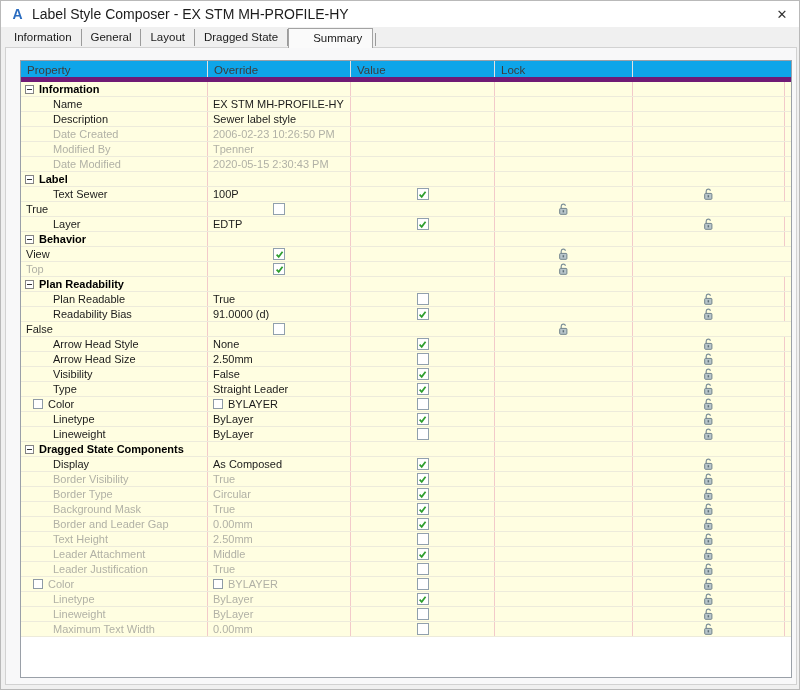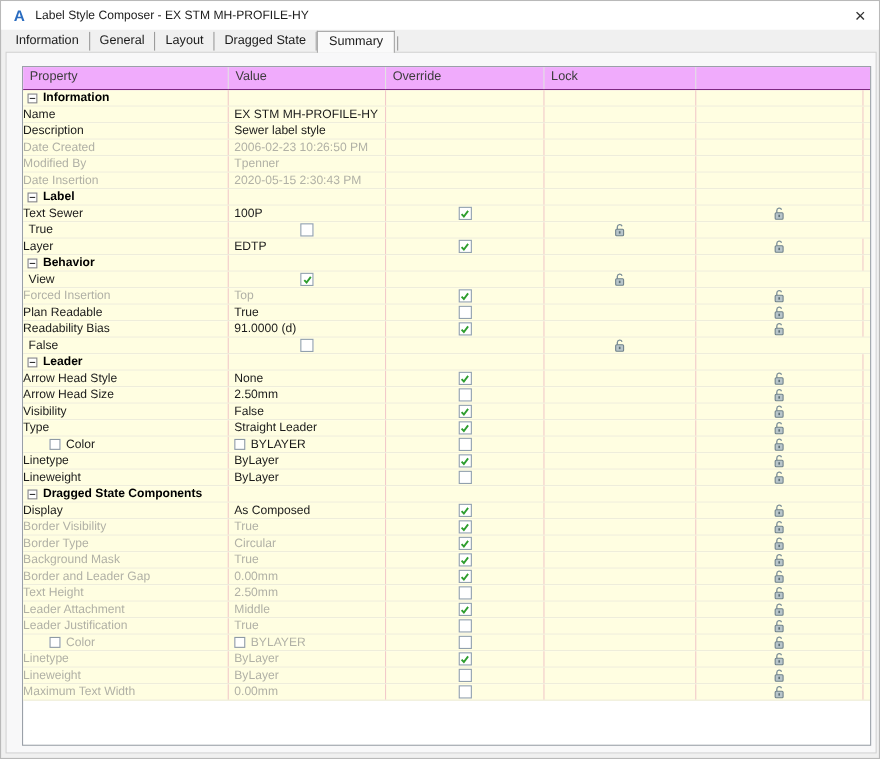--- a/index.html
+++ b/index.html
@@ -7,55 +7,55 @@
   body { font-family: "Liberation Sans", sans-serif; background:#e8e8e8; }
 
   .dialog { position:relative; width:800px; height:690px; background:#f0f0f0;
             border:1px solid #b9b9b9; overflow:hidden; }
 
   
   .titlebar { position:absolute; top:0; left:0; right:0; height:26px; background:#ffffff;
               display:flex; align-items:center; padding-left:9px; }
   .app-icon { width:15px; height:15px; color:#2a6cc0; font-weight:bold; font-size:14px;
               line-height:15px; text-align:center; margin-right:7px; }
-  .title-text { font-size:11px; color:#1c1c1c; }
+  .title-text { font-size:14px; color:#1c1c1c; }
   .close-btn { position:absolute; right:0; top:0; width:34px; height:26px; display:flex;
                align-items:center; justify-content:center; font-size:13px; color:#333; cursor:default; }
 
   
   .tabbar { position:absolute; top:27px; left:4px; height:19px; display:flex; align-items:flex-end; z-index:3; }
   .tab { font-size:11.5px; color:#1a1a1a; padding:2px 9px 3px 9px; position:relative; }
   .tab.inactive { border-right:1px solid #9b9b9b; margin-bottom:1px; }
   .tab.inactive:first-child { border-left:none; }
   .tab.active { background:#fafafa; border:1px solid #a3a3a3; border-bottom:none;
-                padding:3px 10px 4px 10px; margin-bottom:-1px; z-index:4; }
+                padding:3px 10px 4px 24px; margin-bottom:-1px; z-index:4; }
   .tab-sep-after { border-right:1px solid #9b9b9b; margin-bottom:1px; width:1px; height:13px; margin-left:2px;}
 
   
   .tabpage { position:absolute; top:46px; left:4px; width:792px; height:638px;
              background:#f8f8f9; border:1px solid #d2d2d2; }
 
   
   .grid { position:absolute; top:12px; left:14px; width:772px; height:618px;
           background:#ffffff; border:1px solid #9aa0a8; overflow:hidden; }
   .grid-header { display:grid; grid-template-columns:187px 143px 144px 138px 152px 1fr;
-                 height:21px; background:#f0abfc; border-bottom:1px solid #701a75; }
+                 height:21px; background:#0ea5e9; border-bottom:5px solid #701a75; }
   .hcell { font-size:11.5px; color:#3c3c3c; padding:3px 0 0 6px; border-right:1px solid #e2e2e2;
            white-space:nowrap; overflow:hidden; }
   .hcell:last-child { border-right:none; }
 
   .grid-body { }
   .grow { display:grid; grid-template-columns:187px 143px 144px 138px 152px 1fr;
           height:15px; background:#fffee1; border-bottom:1px solid #edebdb; }
   .cell { border-right:1px solid #f2caca; font-size:11px; color:#1b1b1b; white-space:nowrap;
           overflow:hidden; display:flex; align-items:center; }
   .cell.filler { border-right:none; }
-  .cell.prop { }
+  .cell.prop { padding-left:32px; }
   .cell.prop.section { padding-left:4px; font-weight:bold; color:#000; }
-  .cell.prop.has-swatch { padding-left:24px; }
+  .cell.prop.has-swatch { padding-left:12px; }
   .cell.val { padding-left:5px; }
   .cell.center { justify-content:center; }
   .gray .cell { color:#b1b1a6; }
 
   .expand-box { width:9px; height:9px; border:1px solid #848484; background:#fff; display:inline-flex;
                 align-items:center; justify-content:center; margin-right:5px; flex:0 0 auto; }
   .expand-box i { display:block; width:5px; height:1px; background:#333; }
 
   .swatch { width:10px; height:10px; border:1px solid #8e9aa5; background:#ffffff;
             display:inline-block; margin-right:5px; flex:0 0 auto; }
@@ -83,22 +83,22 @@
       <span class="tab inactive">Layout</span>
       <span class="tab inactive">Dragged State</span>
       <span class="tab active">Summary</span>
       <span class="tab-sep-after"></span>
     </div>
 
   <div class="tabpage">
     <div class="grid">
       <div class="grid-header" id="grid-header">
           <div class="hcell">Property</div>
+          <div class="hcell">Override</div>
           <div class="hcell">Value</div>
-          <div class="hcell">Override</div>
           <div class="hcell">Lock</div>
           <div class="hcell"></div>
         </div>
       <div class="grid-body" id="grid-body">
           <div class="grow">
             <div class="cell prop section">
               <span class="expand-box">
                 <i></i>
               </span>
               <span>Information</span>
@@ -152,21 +152,21 @@
             <div class="cell val">
               <span>Tpenner</span>
             </div>
             <div class="cell center"></div>
             <div class="cell center"></div>
             <div class="cell center"></div>
             <div class="cell filler"></div>
           </div>
           <div class="grow gray">
             <div class="cell prop">
-              <span>Date Insertion</span>
+              <span>Date Modified</span>
             </div>
             <div class="cell val">
               <span>2020-05-15 2:30:43 PM</span>
             </div>
             <div class="cell center"></div>
             <div class="cell center"></div>
             <div class="cell center"></div>
             <div class="cell filler"></div>
           </div>
           <div class="grow">
@@ -275,115 +275,112 @@
             <div class="cell center">
               <span class="lock"><svg width="11" height="13" viewBox="0 0 11 13">
                   <path d="M3.2 5.4 V3.3 A2.2 2.2 0 0 1 7.5 2.7" fill="none" stroke="#7c8f98" stroke-width="1.2"></path>
                   <rect x="1.7" y="5.4" width="7.2" height="5.9" rx="0.9" fill="#b9c6cb" stroke="#70828b" stroke-width="1"></rect>
                   <rect x="4.6" y="7.2" width="1.5" height="2.2" fill="#5f7078"></rect>
                 </svg></span>
             </div>
             <div class="cell filler"></div>
           </div>
           <div class="grow gray">
-            <div class="cell prop">
-              <span>Forced Insertion</span>
-            </div>
             <div class="cell val">
               <span>Top</span>
             </div>
             <div class="cell center">
               <span class="cb">
                 <svg width="9" height="9" viewBox="0 0 10 10">
                   <path d="M1.8 5.2 L4.1 7.6 L8.4 1.9" stroke="#2E9E2E" stroke-width="1.9" fill="none"></path>
                 </svg>
               </span>
-            </div>
-            <div class="cell center"></div>
-            <div class="cell center">
-              <span class="lock"><svg width="11" height="13" viewBox="0 0 11 13">
-                  <path d="M3.2 5.4 V3.3 A2.2 2.2 0 0 1 7.5 2.7" fill="none" stroke="#7c8f98" stroke-width="1.2"></path>
-                  <rect x="1.7" y="5.4" width="7.2" height="5.9" rx="0.9" fill="#b9c6cb" stroke="#70828b" stroke-width="1"></rect>
-                  <rect x="4.6" y="7.2" width="1.5" height="2.2" fill="#5f7078"></rect>
-                </svg></span>
-            </div>
-            <div class="cell filler"></div>
-          </div>
-          <div class="grow">
-            <div class="cell prop">
-              <span>Plan Readable</span>
-            </div>
-            <div class="cell val">
-              <span>True</span>
-            </div>
-            <div class="cell center">
-              <span class="cb"></span>
-            </div>
-            <div class="cell center"></div>
-            <div class="cell center">
-              <span class="lock"><svg width="11" height="13" viewBox="0 0 11 13">
-                  <path d="M3.2 5.4 V3.3 A2.2 2.2 0 0 1 7.5 2.7" fill="none" stroke="#7c8f98" stroke-width="1.2"></path>
-                  <rect x="1.7" y="5.4" width="7.2" height="5.9" rx="0.9" fill="#b9c6cb" stroke="#70828b" stroke-width="1"></rect>
-                  <rect x="4.6" y="7.2" width="1.5" height="2.2" fill="#5f7078"></rect>
-                </svg></span>
-            </div>
-            <div class="cell filler"></div>
-          </div>
-          <div class="grow">
-            <div class="cell prop">
-              <span>Readability Bias</span>
-            </div>
-            <div class="cell val">
-              <span>91.0000 (d)</span>
-            </div>
-            <div class="cell center">
-              <span class="cb">
-                <svg width="9" height="9" viewBox="0 0 10 10">
-                  <path d="M1.8 5.2 L4.1 7.6 L8.4 1.9" stroke="#2E9E2E" stroke-width="1.9" fill="none"></path>
-                </svg>
-              </span>
-            </div>
-            <div class="cell center"></div>
-            <div class="cell center">
-              <span class="lock"><svg width="11" height="13" viewBox="0 0 11 13">
-                  <path d="M3.2 5.4 V3.3 A2.2 2.2 0 0 1 7.5 2.7" fill="none" stroke="#7c8f98" stroke-width="1.2"></path>
-                  <rect x="1.7" y="5.4" width="7.2" height="5.9" rx="0.9" fill="#b9c6cb" stroke="#70828b" stroke-width="1"></rect>
-                  <rect x="4.6" y="7.2" width="1.5" height="2.2" fill="#5f7078"></rect>
-                </svg></span>
-            </div>
-            <div class="cell filler"></div>
-          </div>
-          <div class="grow">
-            <div class="cell val">
-              <span>False</span>
-            </div>
-            <div class="cell center">
-              <span class="cb"></span>
             </div>
             <div class="cell center"></div>
             <div class="cell center">
               <span class="lock"><svg width="11" height="13" viewBox="0 0 11 13">
                   <path d="M3.2 5.4 V3.3 A2.2 2.2 0 0 1 7.5 2.7" fill="none" stroke="#7c8f98" stroke-width="1.2"></path>
                   <rect x="1.7" y="5.4" width="7.2" height="5.9" rx="0.9" fill="#b9c6cb" stroke="#70828b" stroke-width="1"></rect>
                   <rect x="4.6" y="7.2" width="1.5" height="2.2" fill="#5f7078"></rect>
                 </svg></span>
             </div>
             <div class="cell filler"></div>
           </div>
           <div class="grow">
             <div class="cell prop section">
               <span class="expand-box">
                 <i></i>
               </span>
-              <span>Leader</span>
+              <span>Plan Readability</span>
             </div>
             <div class="cell val"></div>
             <div class="cell center"></div>
             <div class="cell center"></div>
             <div class="cell center"></div>
+            <div class="cell filler"></div>
+          </div>
+          <div class="grow">
+            <div class="cell prop">
+              <span>Plan Readable</span>
+            </div>
+            <div class="cell val">
+              <span>True</span>
+            </div>
+            <div class="cell center">
+              <span class="cb"></span>
+            </div>
+            <div class="cell center"></div>
+            <div class="cell center">
+              <span class="lock"><svg width="11" height="13" viewBox="0 0 11 13">
+                  <path d="M3.2 5.4 V3.3 A2.2 2.2 0 0 1 7.5 2.7" fill="none" stroke="#7c8f98" stroke-width="1.2"></path>
+                  <rect x="1.7" y="5.4" width="7.2" height="5.9" rx="0.9" fill="#b9c6cb" stroke="#70828b" stroke-width="1"></rect>
+                  <rect x="4.6" y="7.2" width="1.5" height="2.2" fill="#5f7078"></rect>
+                </svg></span>
+            </div>
+            <div class="cell filler"></div>
+          </div>
+          <div class="grow">
+            <div class="cell prop">
+              <span>Readability Bias</span>
+            </div>
+            <div class="cell val">
+              <span>91.0000 (d)</span>
+            </div>
+            <div class="cell center">
+              <span class="cb">
+                <svg width="9" height="9" viewBox="0 0 10 10">
+                  <path d="M1.8 5.2 L4.1 7.6 L8.4 1.9" stroke="#2E9E2E" stroke-width="1.9" fill="none"></path>
+                </svg>
+              </span>
+            </div>
+            <div class="cell center"></div>
+            <div class="cell center">
+              <span class="lock"><svg width="11" height="13" viewBox="0 0 11 13">
+                  <path d="M3.2 5.4 V3.3 A2.2 2.2 0 0 1 7.5 2.7" fill="none" stroke="#7c8f98" stroke-width="1.2"></path>
+                  <rect x="1.7" y="5.4" width="7.2" height="5.9" rx="0.9" fill="#b9c6cb" stroke="#70828b" stroke-width="1"></rect>
+                  <rect x="4.6" y="7.2" width="1.5" height="2.2" fill="#5f7078"></rect>
+                </svg></span>
+            </div>
+            <div class="cell filler"></div>
+          </div>
+          <div class="grow">
+            <div class="cell val">
+              <span>False</span>
+            </div>
+            <div class="cell center">
+              <span class="cb"></span>
+            </div>
+            <div class="cell center"></div>
+            <div class="cell center">
+              <span class="lock"><svg width="11" height="13" viewBox="0 0 11 13">
+                  <path d="M3.2 5.4 V3.3 A2.2 2.2 0 0 1 7.5 2.7" fill="none" stroke="#7c8f98" stroke-width="1.2"></path>
+                  <rect x="1.7" y="5.4" width="7.2" height="5.9" rx="0.9" fill="#b9c6cb" stroke="#70828b" stroke-width="1"></rect>
+                  <rect x="4.6" y="7.2" width="1.5" height="2.2" fill="#5f7078"></rect>
+                </svg></span>
+            </div>
             <div class="cell filler"></div>
           </div>
           <div class="grow">
             <div class="cell prop">
               <span>Arrow Head Style</span>
             </div>
             <div class="cell val">
               <span>None</span>
             </div>
             <div class="cell center">

